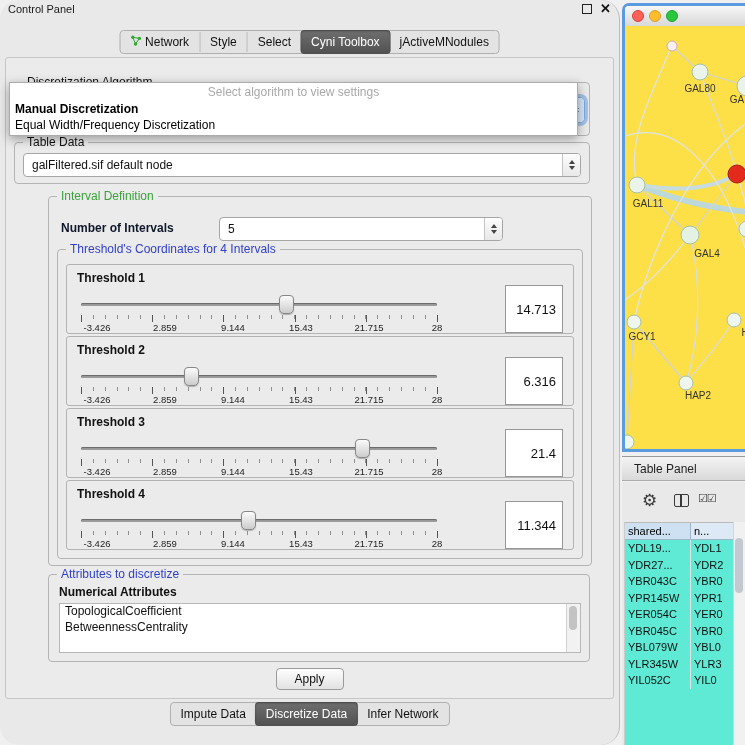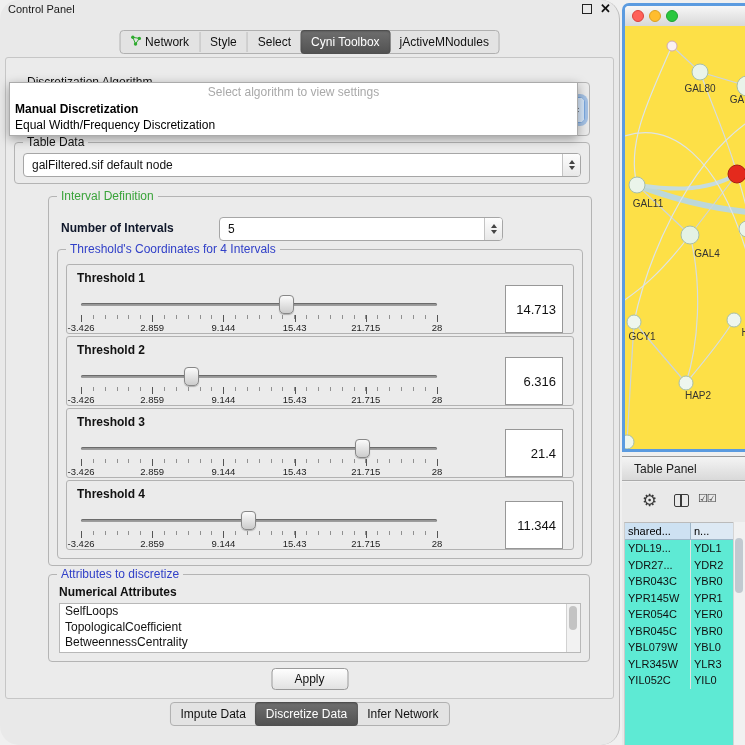--- a/index.html
+++ b/index.html
@@ -47,31 +47,31 @@
   .popup-item.bold{font-weight:bold;}
   
   .th-panel{position:absolute;left:8px;width:506px;height:68px;border:1px solid #b2b2b2;border-radius:3px;}
   .th-p0{top:14px;} .th-p1{top:86px;} .th-p2{top:158px;} .th-p3{top:230px;}
   .th-label{position:absolute;left:10px;top:6px;font-size:12px;font-weight:bold;color:#111;}
   .slider{position:absolute;left:14px;top:28px;width:356px;height:38px;}
   .track{position:absolute;left:0;right:0;top:10px;height:3px;background:#9d9d9d;border-radius:2px;box-shadow:inset 0 1px 1px rgba(0,0,0,.35);}
   .thumb{position:absolute;top:2px;width:13px;height:17px;margin-left:-7px;background:linear-gradient(#fbfbfb,#cccccc);border:1px solid #878787;border-radius:4px 4px 5px 5px;box-shadow:0 1px 1px rgba(0,0,0,.25);}
   .ticks{position:absolute;left:0;right:0;top:22px;height:7px;background-image:repeating-linear-gradient(to right,#909090 0,#909090 1px,transparent 1px,transparent 11.85px);background-size:100% 4px;background-repeat:no-repeat;}
   .majortick{position:absolute;top:0;width:1px;height:7px;background:#555;}
-  .scale{position:absolute;left:0;right:0;top:29px;height:11px;}
+  .scale{position:absolute;left:16px;right:0;top:29px;height:11px;}
   .scale span{position:absolute;transform:translateX(-50%);font-size:9.5px;color:#222;white-space:nowrap;}
   .th-value{position:absolute;right:10px;top:20px;width:58px;height:48px;background:#fff;border:1px solid #979797;font-size:13px;display:flex;align-items:center;justify-content:flex-end;padding-right:6px;box-sizing:border-box;color:#111;}
   
   .attrs-title{position:absolute;left:10px;top:10px;font-size:12px;font-weight:bold;color:#111;}
   .attr-list{position:absolute;left:10px;top:28px;right:8px;height:48px;background:#fff;border:1px solid #b8b8b8;overflow:hidden;}
   .attr-item{font-size:12px;line-height:15.5px;padding-left:5px;color:#111;white-space:nowrap;}
   .attr-scroll{position:absolute;right:0;top:0;bottom:0;width:13px;background:#f2f2f2;border-left:1px solid #d2d2d2;}
   .attr-thumb{position:absolute;left:2px;top:2px;width:8px;height:24px;background:#c3c3c3;border-radius:4px;}
   
-  .apply-btn{position:absolute;left:50%;transform:translateX(-50%);top:668px;width:77px;height:22px;border:1px solid #9b9b9b;border-radius:4px;background:linear-gradient(#fefefe,#e2e2e2);font-size:12px;font-family:"Liberation Sans",sans-serif;color:#111;z-index:2;}
+  .apply-btn{position:absolute;left:50%;transform:translateX(-50%);top:668px;width:68px;height:22px;border:1px solid #9b9b9b;border-radius:4px;background:linear-gradient(#fefefe,#e2e2e2);font-size:12px;font-family:"Liberation Sans",sans-serif;color:#111;z-index:2;}
   
   .net-window{position:absolute;left:622px;top:3px;width:123px;height:449px;border:3px solid #5b9be0;border-right:none;border-radius:7px 0 0 0;background:#fff;box-sizing:border-box;overflow:hidden;}
   .net-titlebar{position:absolute;left:0;top:0;right:0;height:20px;background:linear-gradient(#f7f7f7,#d8d8d8);border-bottom:1px solid #aaa;}
   .tl-dot{position:absolute;top:4px;width:12px;height:12px;border-radius:50%;}
   .tl-red{left:7px;background:#ff6159;border:1px solid #d9423c;box-sizing:border-box;}
   .tl-yellow{left:24px;background:#ffbd2e;border:1px solid #d9a023;box-sizing:border-box;}
   .tl-green{left:41px;background:#29c73e;border:1px solid #1fa332;box-sizing:border-box;}
   .net-canvas{position:absolute;left:0;top:20px;right:0;bottom:0;background:#fde047;}
   .nlabel{font:10px "Liberation Sans",sans-serif;fill:#333;text-anchor:middle;}
   
@@ -274,21 +274,20 @@
     </div>
   </div>
 
   <div class="grp grp-attrs">
     <span class="grp-legend blue">Attributes to discretize</span>
     <div class="attrs-title">Numerical Attributes</div>
     <div class="attr-list">
       <div class="attr-scroll">
           <div class="attr-thumb"></div>
         </div>
-    <div class="attr-item">SelfLoops</div>
         <div class="attr-item">TopologicalCoefficient</div>
         <div class="attr-item">BetweennessCentrality</div>
       </div>
   </div>
 
   <button class="apply-btn">Apply</button>
 
   <div class="cp-tabs bottom">
     <div class="cp-tab">
         <span>Impute Data</span>

